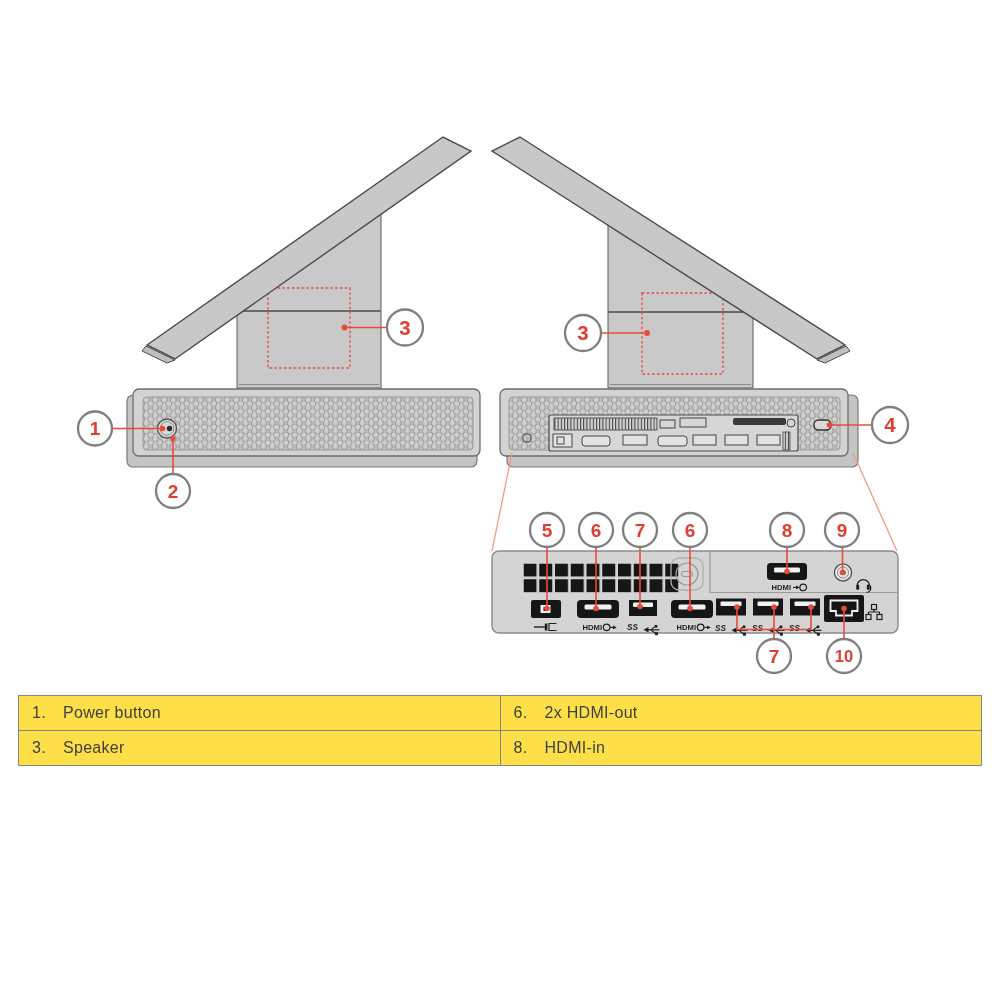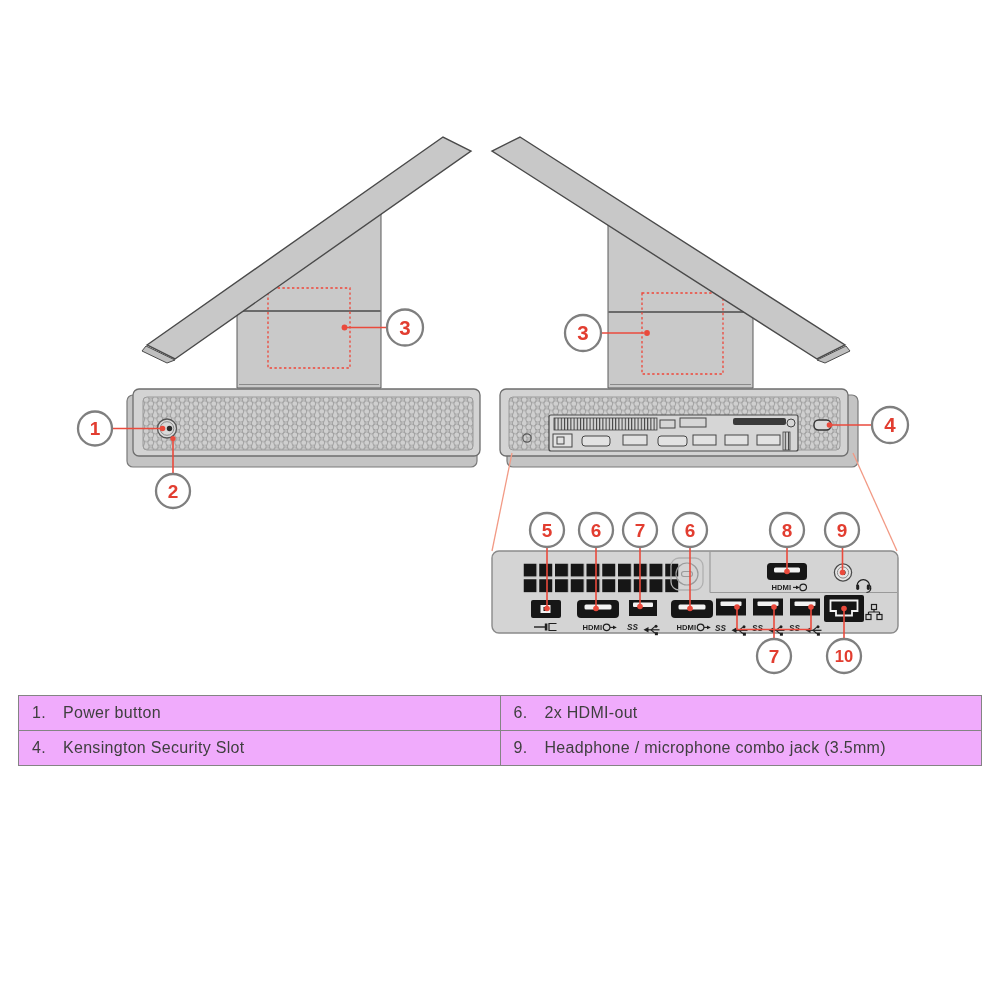--- a/index.html
+++ b/index.html
@@ -25,21 +25,21 @@
   .portblack{fill:#161616;}
   .portwhite{fill:#f2f2f2;}
   .lineart{fill:none;stroke:#444;stroke-width:1px;}
   .iconink{stroke:#1f1f1f;fill:none;stroke-width:1.2px;}
   .iconfill{fill:#1f1f1f;}
   .plabel{font-family:"Liberation Sans",sans-serif;font-weight:bold;fill:#1f1f1f;}
   
   .legend{position:absolute;left:18px;top:695px;width:964px;}
   .legend table{width:100%;border-collapse:collapse;table-layout:fixed;}
   .legend td{border:1.4px solid #848484;height:33.8px;font-size:16px;color:#3f3f3f;
-             letter-spacing:.3px;padding:0;vertical-align:middle;background:#f0abfc;}
+             letter-spacing:.3px;padding:0;vertical-align:middle;background:#fde047;}
   .legend .num{display:inline-block;margin-left:13px;width:31px;}
 </style>
 </head>
 <body>
 
 <div class="canvas">
 
 <svg class="diagram-svg" width="1000" height="1000" viewBox="0 0 1000 1000" xmlns="http://www.w3.org/2000/svg" xmlns:xlink="http://www.w3.org/1999/xlink">
 
   <defs>
@@ -333,23 +333,23 @@
           <tr>
       <td>
         <span class="num">1.</span><span class="lbl">Power button</span>
       </td>
       <td>
         <span class="num">6.</span><span class="lbl">2x HDMI-out</span>
       </td>
     </tr>
     <tr>
       <td>
-        <span class="num">4.</span><span class="lbl">Kensington Security Slot</span>
+        <span class="num">3.</span><span class="lbl">Speaker</span>
       </td>
       <td>
-        <span class="num">9.</span><span class="lbl">Headphone / microphone combo jack (3.5mm)</span>
+        <span class="num">8.</span><span class="lbl">HDMI-in</span>
       </td>
     </tr>
   </tbody>
       </table>
 </div>
 
 </div>
 
 </body></html>

